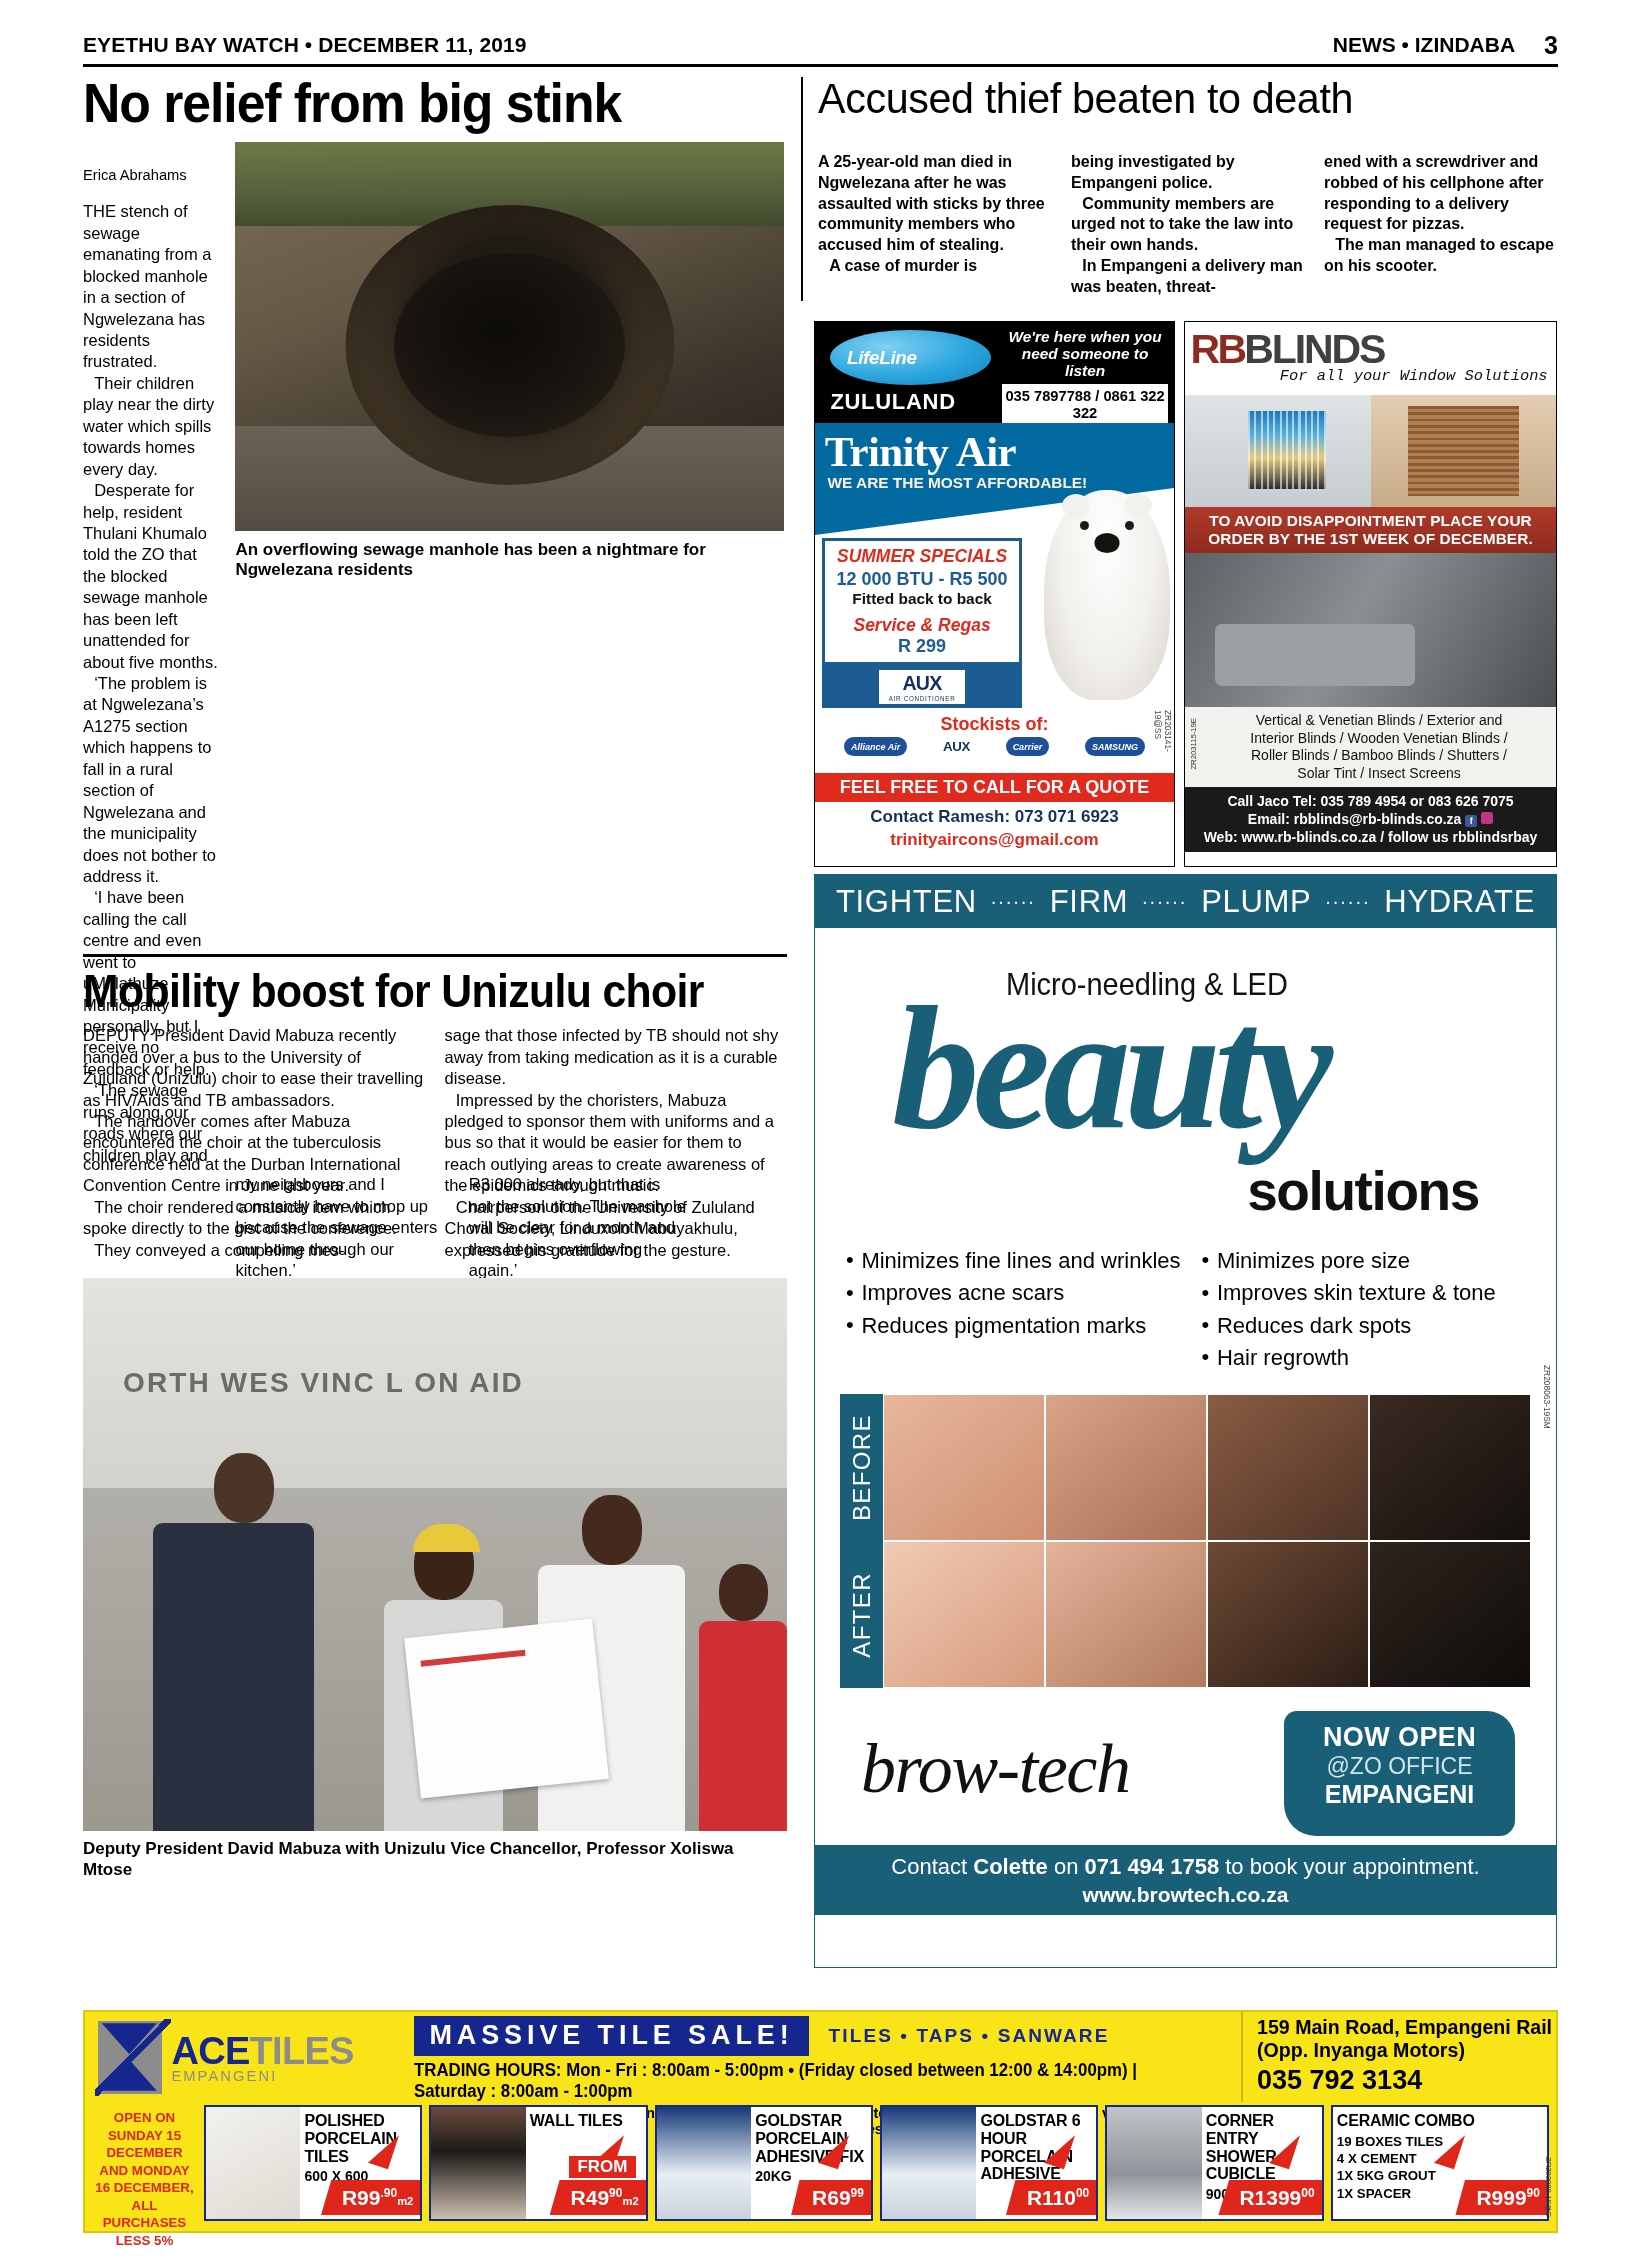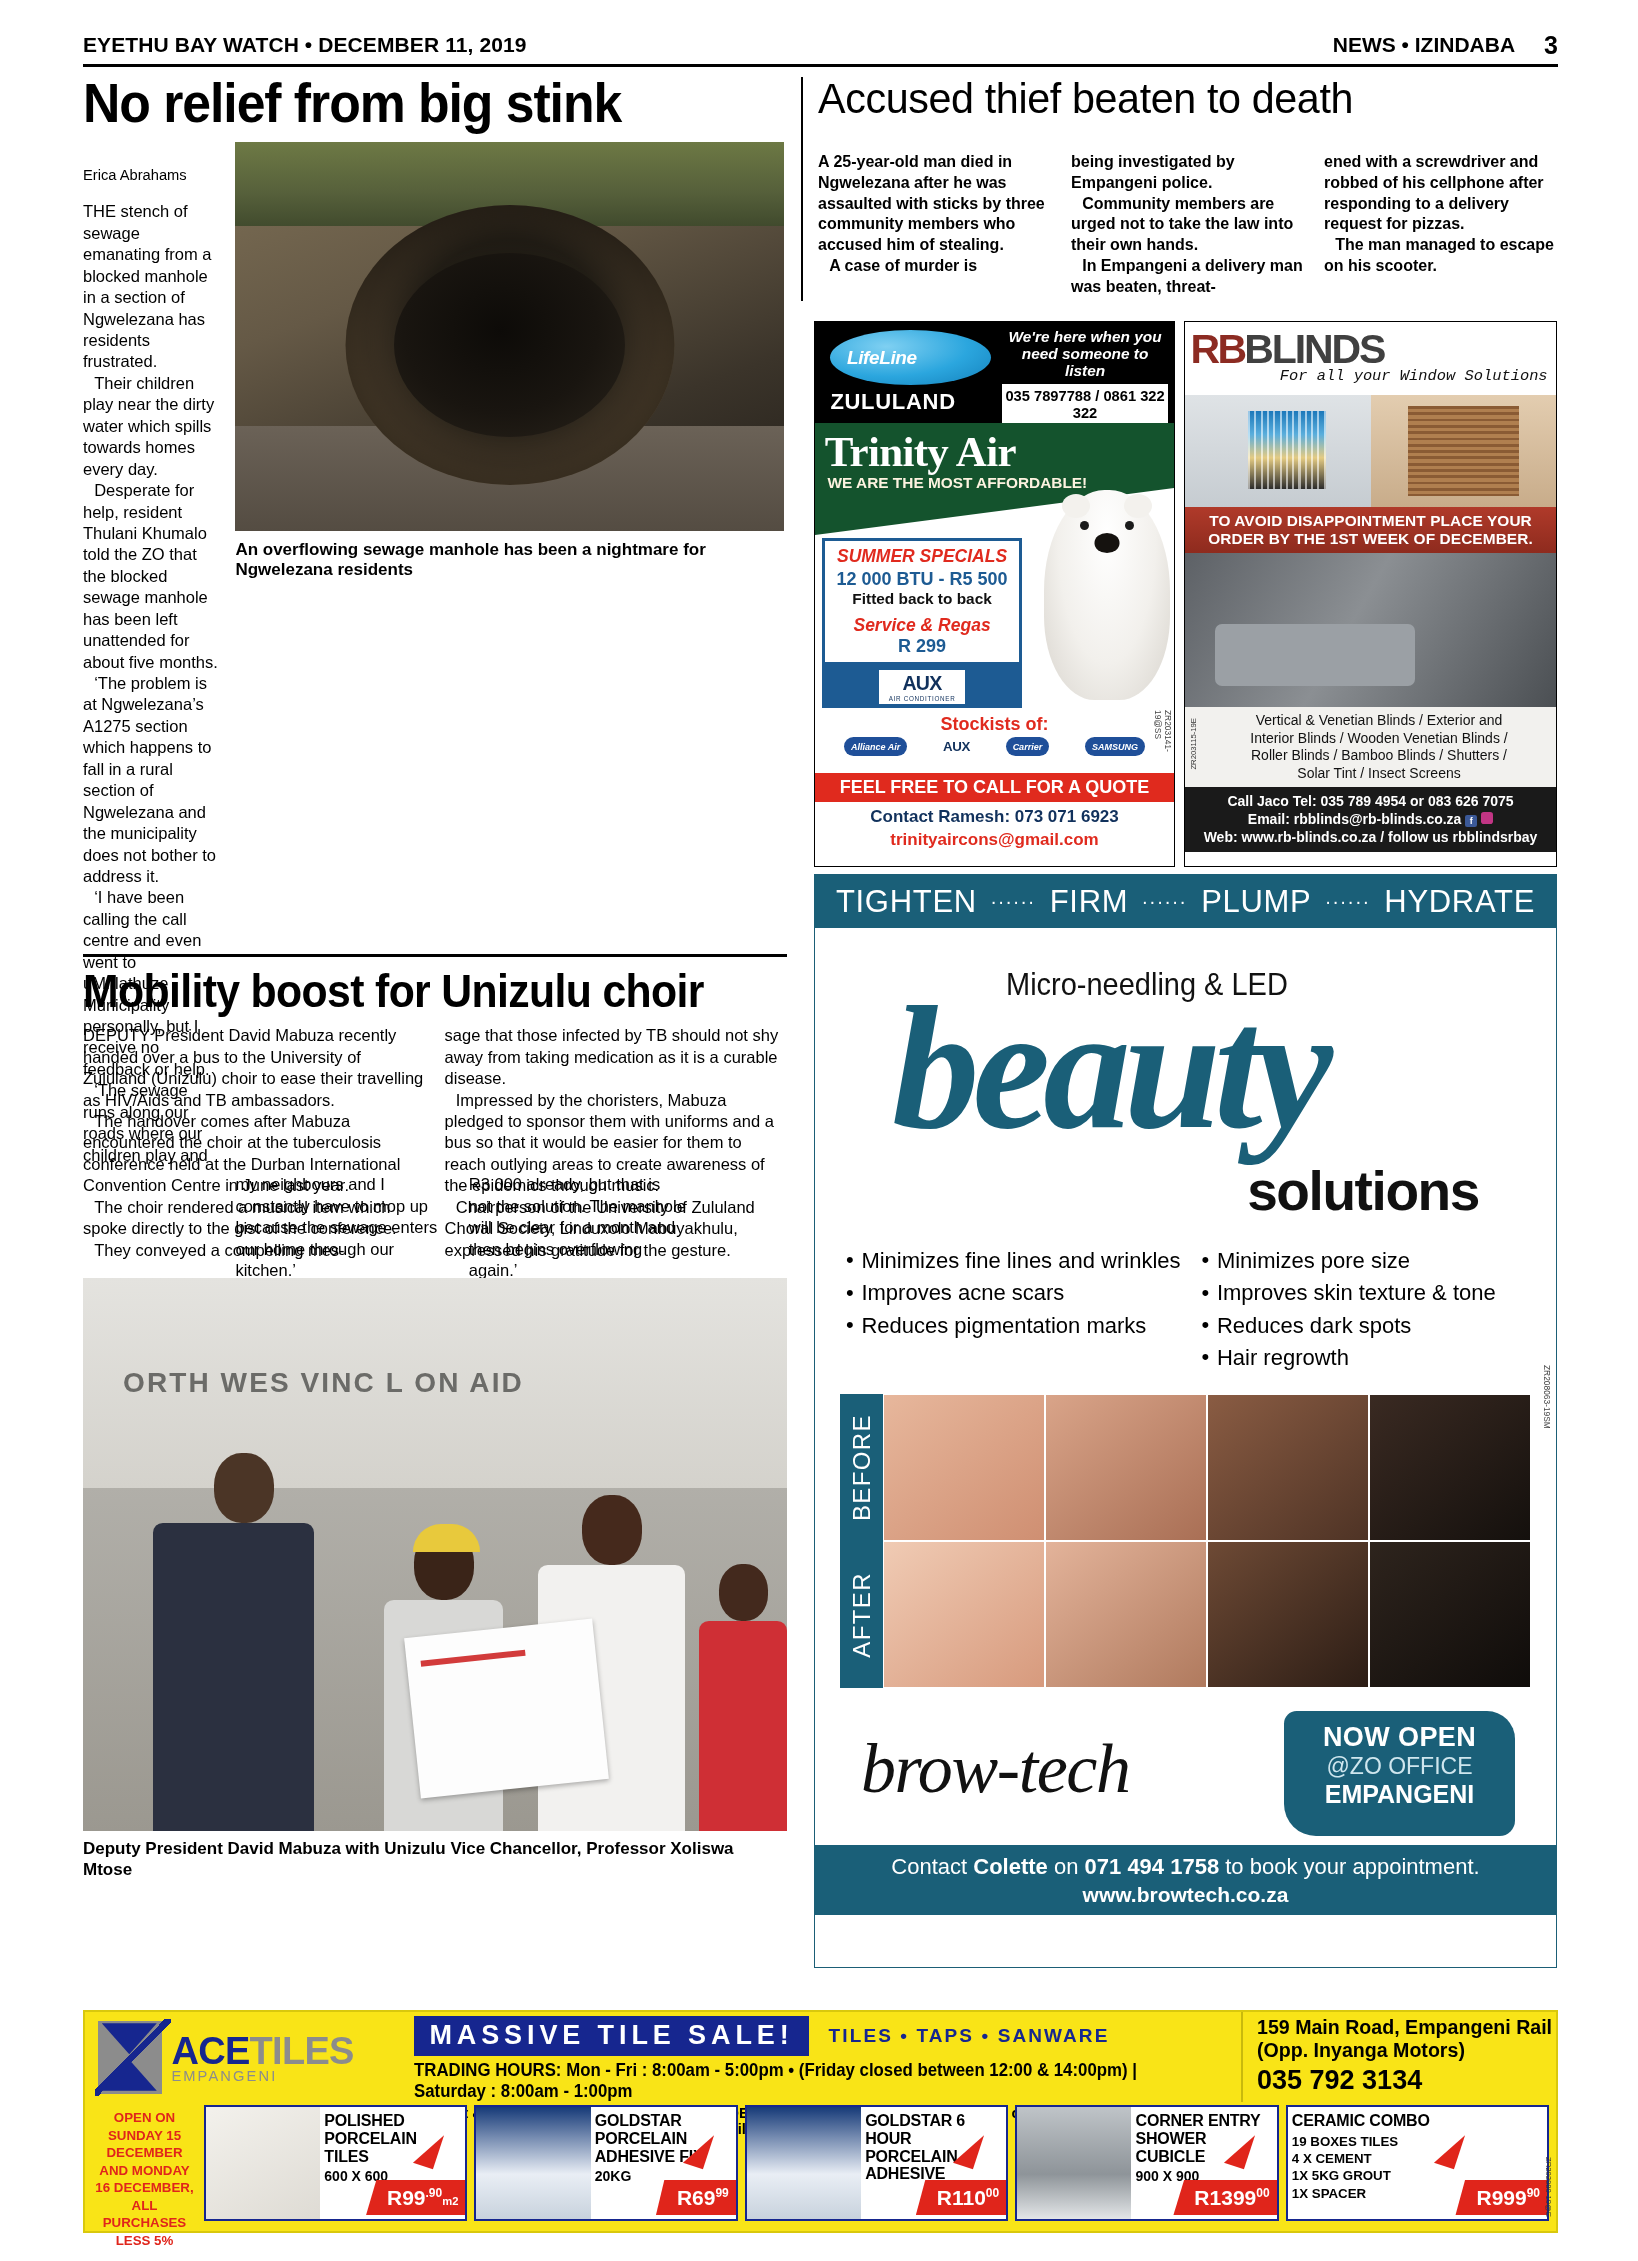--- a/index.html
+++ b/index.html
@@ -129,21 +129,21 @@
   .ll-oval {
     position:absolute; left:15.4px; top:8.4px; width:161px; height:55px; border-radius:50%;
     background: radial-gradient(ellipse at 35% 30%, #7fd0f2 0%, #2ba6de 55%, #1380bb 100%);
   }
   .ll-word { position:absolute; left:32px; top:25px; font-size:19px; font-weight:bold; color:#fff; font-style:italic; letter-spacing:-0.4px;}
   .ll-zul { position:absolute; left:15.4px; top:67px; color:#fff; font-weight:bold; font-size:22px; letter-spacing:0.7px;}
   .ll-right { width:48%; padding:5.6px 5.6px 0 0; }
   .ll-tag { color:#fff; font-weight:bold; font-style:italic; font-size:15.4px; line-height:1.12; text-align:center; }
   .ll-phone { margin-top:4.2px; background:#fff; color:#000; font-weight:bold; font-size:14.7px; text-align:center; padding:4.2px 1.4px; line-height:1.15;}
   .tri-red {
-    position:relative; background:#14532d; height:112px;
+    position:relative; background:#0369a1; height:112px;
     clip-path: polygon(0 0, 100% 0, 100% 58%, 0 100%);
   }
   .tri-name { position:absolute; left:9.8px; top:4.2px; font-family:"Liberation Serif", serif; font-size:43px; color:#fff; font-weight:bold; letter-spacing:-0.7px;}
   .tri-sub { position:absolute; left:12.6px; top:52px; color:#fdf3e0; font-weight:bold; font-size:15.4px; line-height:1.1;}
   .tri-body { position:relative; padding:2.8px 7px 0 7px; height:238px; }
   .spec-box { width:58%; border:3.5px solid #1d5b93; padding:5.6px 4.2px; text-align:center; background:#fff; }
   .spec-t { color:#e02a1e; font-style:italic; font-weight:bold; font-size:17.5px;}
   .spec-b { color:#1d5b93; font-weight:bold; font-size:18px; margin-top:1.4px;}
   .spec-s { color:#111; font-weight:bold; font-size:15.4px;}
   .spec-r { color:#e02a1e; font-style:italic; font-weight:bold; font-size:17.5px; margin-top:7px;}
@@ -591,20 +591,32 @@
           <div class="title">POLISHED PORCELAIN TILES</div>
           <div class="sub">600 X 600</div>
           <div class="santa">
               <div class="hat"></div>
               <div class="ball"></div>
             </div>
           <div class="pricetag"><span>R99</span><sup>.90</sup><small>m2</small></div>
         </div>
       </div>
 
+      <div class="prod">
+        <div class="pic tile-pic2"></div>
+        <div class="info">
+          <div class="title">WALL TILES</div>
+          <div class="santa">
+              <div class="hat"></div>
+              <div class="ball"></div>
+            </div>
+          <div class="from-lbl">FROM</div>
+          <div class="pricetag"><span>R49</span><sup>90</sup><small>m2</small></div>
+        </div>
+      </div>
 
       <div class="prod">
         <div class="pic tile-pic3"></div>
         <div class="info">
           <div class="title">GOLDSTAR PORCELAIN ADHESIVE FIX</div>
           <div class="sub">20KG</div>
           <div class="santa">
               <div class="hat"></div>
               <div class="ball"></div>
             </div>

